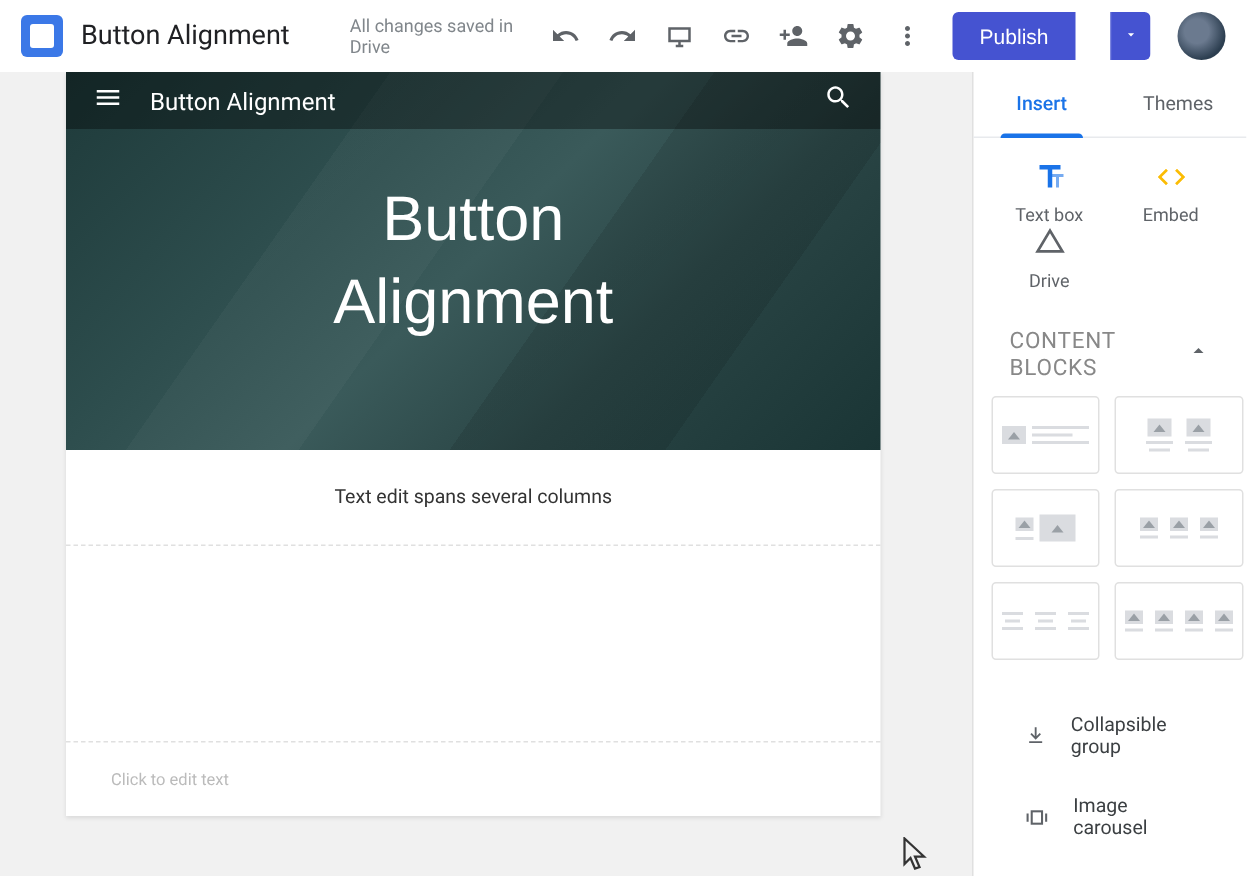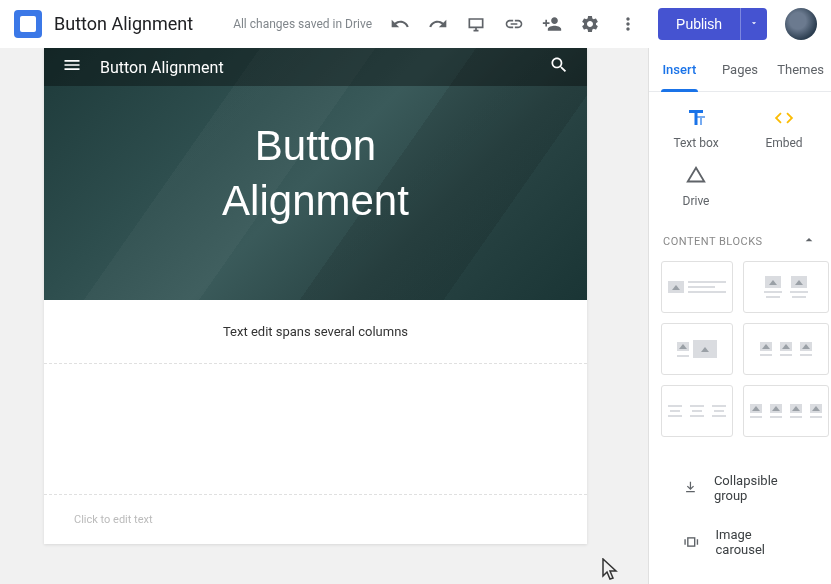--- a/index.html
+++ b/index.html
@@ -5,21 +5,21 @@
 * { box-sizing: border-box; margin: 0; padding: 0; }
 body { font-family: 'Google Sans', Roboto, Arial, sans-serif; background: #fff; width: 831px; height: 584px; overflow: hidden; position: relative; }
 .topbar { height: 48px; display: flex; align-items: center; padding: 0 8px; border-bottom: 1px solid transparent; }
 .app-icon { width: 28px; height: 28px; background: #3b78e7; border-radius: 4px; margin: 0 12px 0 6px; position: relative; }
 .app-icon::after { content: ''; position: absolute; inset: 6px; background: #fff; border-radius: 2px; }
 .doc-title { font-size: 18px; color: #202124; flex: 0 0 auto; margin-right: 40px; }
 .save-status { font-size: 12px; color: #80868b; flex: 1; }
 .toolbar-actions { display: flex; align-items: center; gap: 2px; }
 .tool-btn { width: 36px; height: 36px; display: flex; align-items: center; justify-content: center; border-radius: 50%; cursor: pointer; color: #5f6368; }
 .tool-btn svg { width: 20px; height: 20px; fill: currentColor; }
-.publish-group { display: flex; margin: 0 10px; }
+.publish-group { display: flex; margin: 0 10px; gap: 23px; }
 .publish-btn { background: #4553d1; color: #fff; padding: 8px 18px; border-radius: 4px 0 0 4px; font-size: 14px; font-weight: 500; border: none; cursor: pointer; }
 .publish-drop { background: #4553d1; color: #fff; padding: 8px 8px; border-radius: 0 4px 4px 0; border: none; border-left: 1px solid rgba(255,255,255,0.3); cursor: pointer; }
 .avatar { width: 32px; height: 32px; border-radius: 50%; background: radial-gradient(circle at 40% 40%, #6b7a8f 30%, #2c3e50 70%); margin: 0 6px; }
 .main { display: flex; height: 536px; }
 .canvas-area { flex: 1; background: #f1f1f1; padding: 0; overflow: hidden; position: relative; }
 .canvas { margin: 0 0 0 44px; width: 543px; background: #fff; box-shadow: 0 1px 3px rgba(0,0,0,0.1); }
 .canvas-header-bar { height: 38px; background: rgba(0,0,0,0.35); position: absolute; top: 0; left: 0; right: 0; display: flex; align-items: center; padding: 0 18px; z-index: 2; }
 .hamburger { color: #fff; margin-right: 18px; }
 .hamburger svg { width: 20px; height: 20px; fill: #fff; }
 .canvas-title { color: #fff; font-size: 16px; font-weight: 400; flex: 1; }
@@ -29,25 +29,25 @@
 .hero::before { content: ''; position: absolute; width: 200%; height: 200%; background: linear-gradient(125deg, transparent 40%, rgba(255,255,255,0.03) 40%, rgba(255,255,255,0.03) 48%, transparent 48%, transparent 55%, rgba(0,0,0,0.1) 55%, rgba(0,0,0,0.1) 65%, transparent 65%); top: -50%; left: -50%; }
 .hero-text { color: #fff; font-size: 42px; font-weight: 300; text-align: center; line-height: 1.3; z-index: 1; font-family: 'Google Sans', sans-serif; }
 .section-text { text-align: center; padding: 24px 0; font-size: 13px; color: #333; }
 .edit-placeholder { padding: 18px 30px; color: #bbb; font-size: 11px; border-top: 1px dashed #e0e0e0; margin-top: 130px; }
 .dashed-sep { border-top: 1px dashed #e0e0e0; }
 .sidebar { width: 183px; border-left: 1px solid #e0e0e0; background: #fff; display: flex; flex-direction: column; }
 .side-tabs { display: flex; border-bottom: 1px solid #e8eaed; }
 .side-tab { flex: 1; text-align: center; padding: 14px 0; font-size: 13px; color: #5f6368; cursor: pointer; position: relative; }
 .side-tab.active { color: #1a73e8; font-weight: 500; }
 .side-tab.active::after { content: ''; position: absolute; bottom: -1px; left: 20%; right: 20%; height: 3px; background: #1a73e8; border-radius: 3px 3px 0 0; }
-.insert-grid { display: grid; grid-template-columns: 1fr 1fr; padding: 14px 10px; gap: 14px; }
+.insert-grid { display: grid; grid-template-columns: 1fr 1fr; padding: 14px 10px; }
 .insert-item { text-align: center; cursor: pointer; }
 .insert-ico { width: 24px; height: 24px; margin: 0 auto 6px; display: flex; align-items: center; justify-content: center; }
 .insert-lbl { font-size: 12px; color: #5f6368; }
-.section-hdr { display: flex; align-items: center; justify-content: space-between; padding: 10px 14px; font-size: 11px; color: #888; letter-spacing: 0.5px; text-transform: uppercase; }
+.section-hdr { display: flex; align-items: center; justify-content: space-between; padding: 10px 24px; font-size: 15px; color: #888; letter-spacing: 0.5px; text-transform: uppercase; }
 .chev svg { width: 16px; height: 16px; fill: #5f6368; }
 .block-grid { display: grid; grid-template-columns: 1fr 1fr; gap: 10px; padding: 0 12px; }
 .block-item { height: 52px; border: 1px solid #e0e0e0; border-radius: 3px; background: #fff; cursor: pointer; display: flex; align-items: center; justify-content: center; padding: 6px; gap: 4px; }
 .block-item.wide-gap { gap: 8px; }
 .mini-img { width: 16px; height: 12px; background: #dadce0; display: flex; align-items: center; justify-content: center; position: relative; flex-shrink: 0; }
 .mini-img::after { content: ''; width: 0; height: 0; border-left: 4px solid transparent; border-right: 4px solid transparent; border-bottom: 5px solid #9aa0a6; }
 .mini-img.big { width: 24px; height: 18px; }
 .mini-lines { display: flex; flex-direction: column; gap: 3px; flex: 1; }
 .mini-line { height: 2px; background: #dadce0; }
 .mini-line.short { width: 70%; }
@@ -132,21 +132,20 @@
       <div class="edit-placeholder">Click to edit text</div>
     </div>
     <div class="cursor-ptr"><svg viewBox="0 0 18 24">
           <path d="M1 1 L1 18 L5 14 L8 21 L11 20 L8 13 L14 13 Z" fill="none" stroke="#333" stroke-width="1.5"></path>
         </svg></div>
   </div>
 
   <div class="sidebar">
     <div class="side-tabs">
       <div class="side-tab active">Insert</div>
-      <div class="side-tab">Pages</div>
       <div class="side-tab">Themes</div>
     </div>
     <div class="insert-grid">
       <div class="insert-item">
         <div class="insert-ico">
             <svg viewBox="0 0 24 24" width="24" height="24">
               <path fill="#1a73e8" d="M5 4v3h5.5v12h3V7H19V4z"></path>
               <path fill="#1a73e8" d="M13 10v2h3v7h2v-7h3v-2z" opacity="0.6"></path>
             </svg>
           </div>

